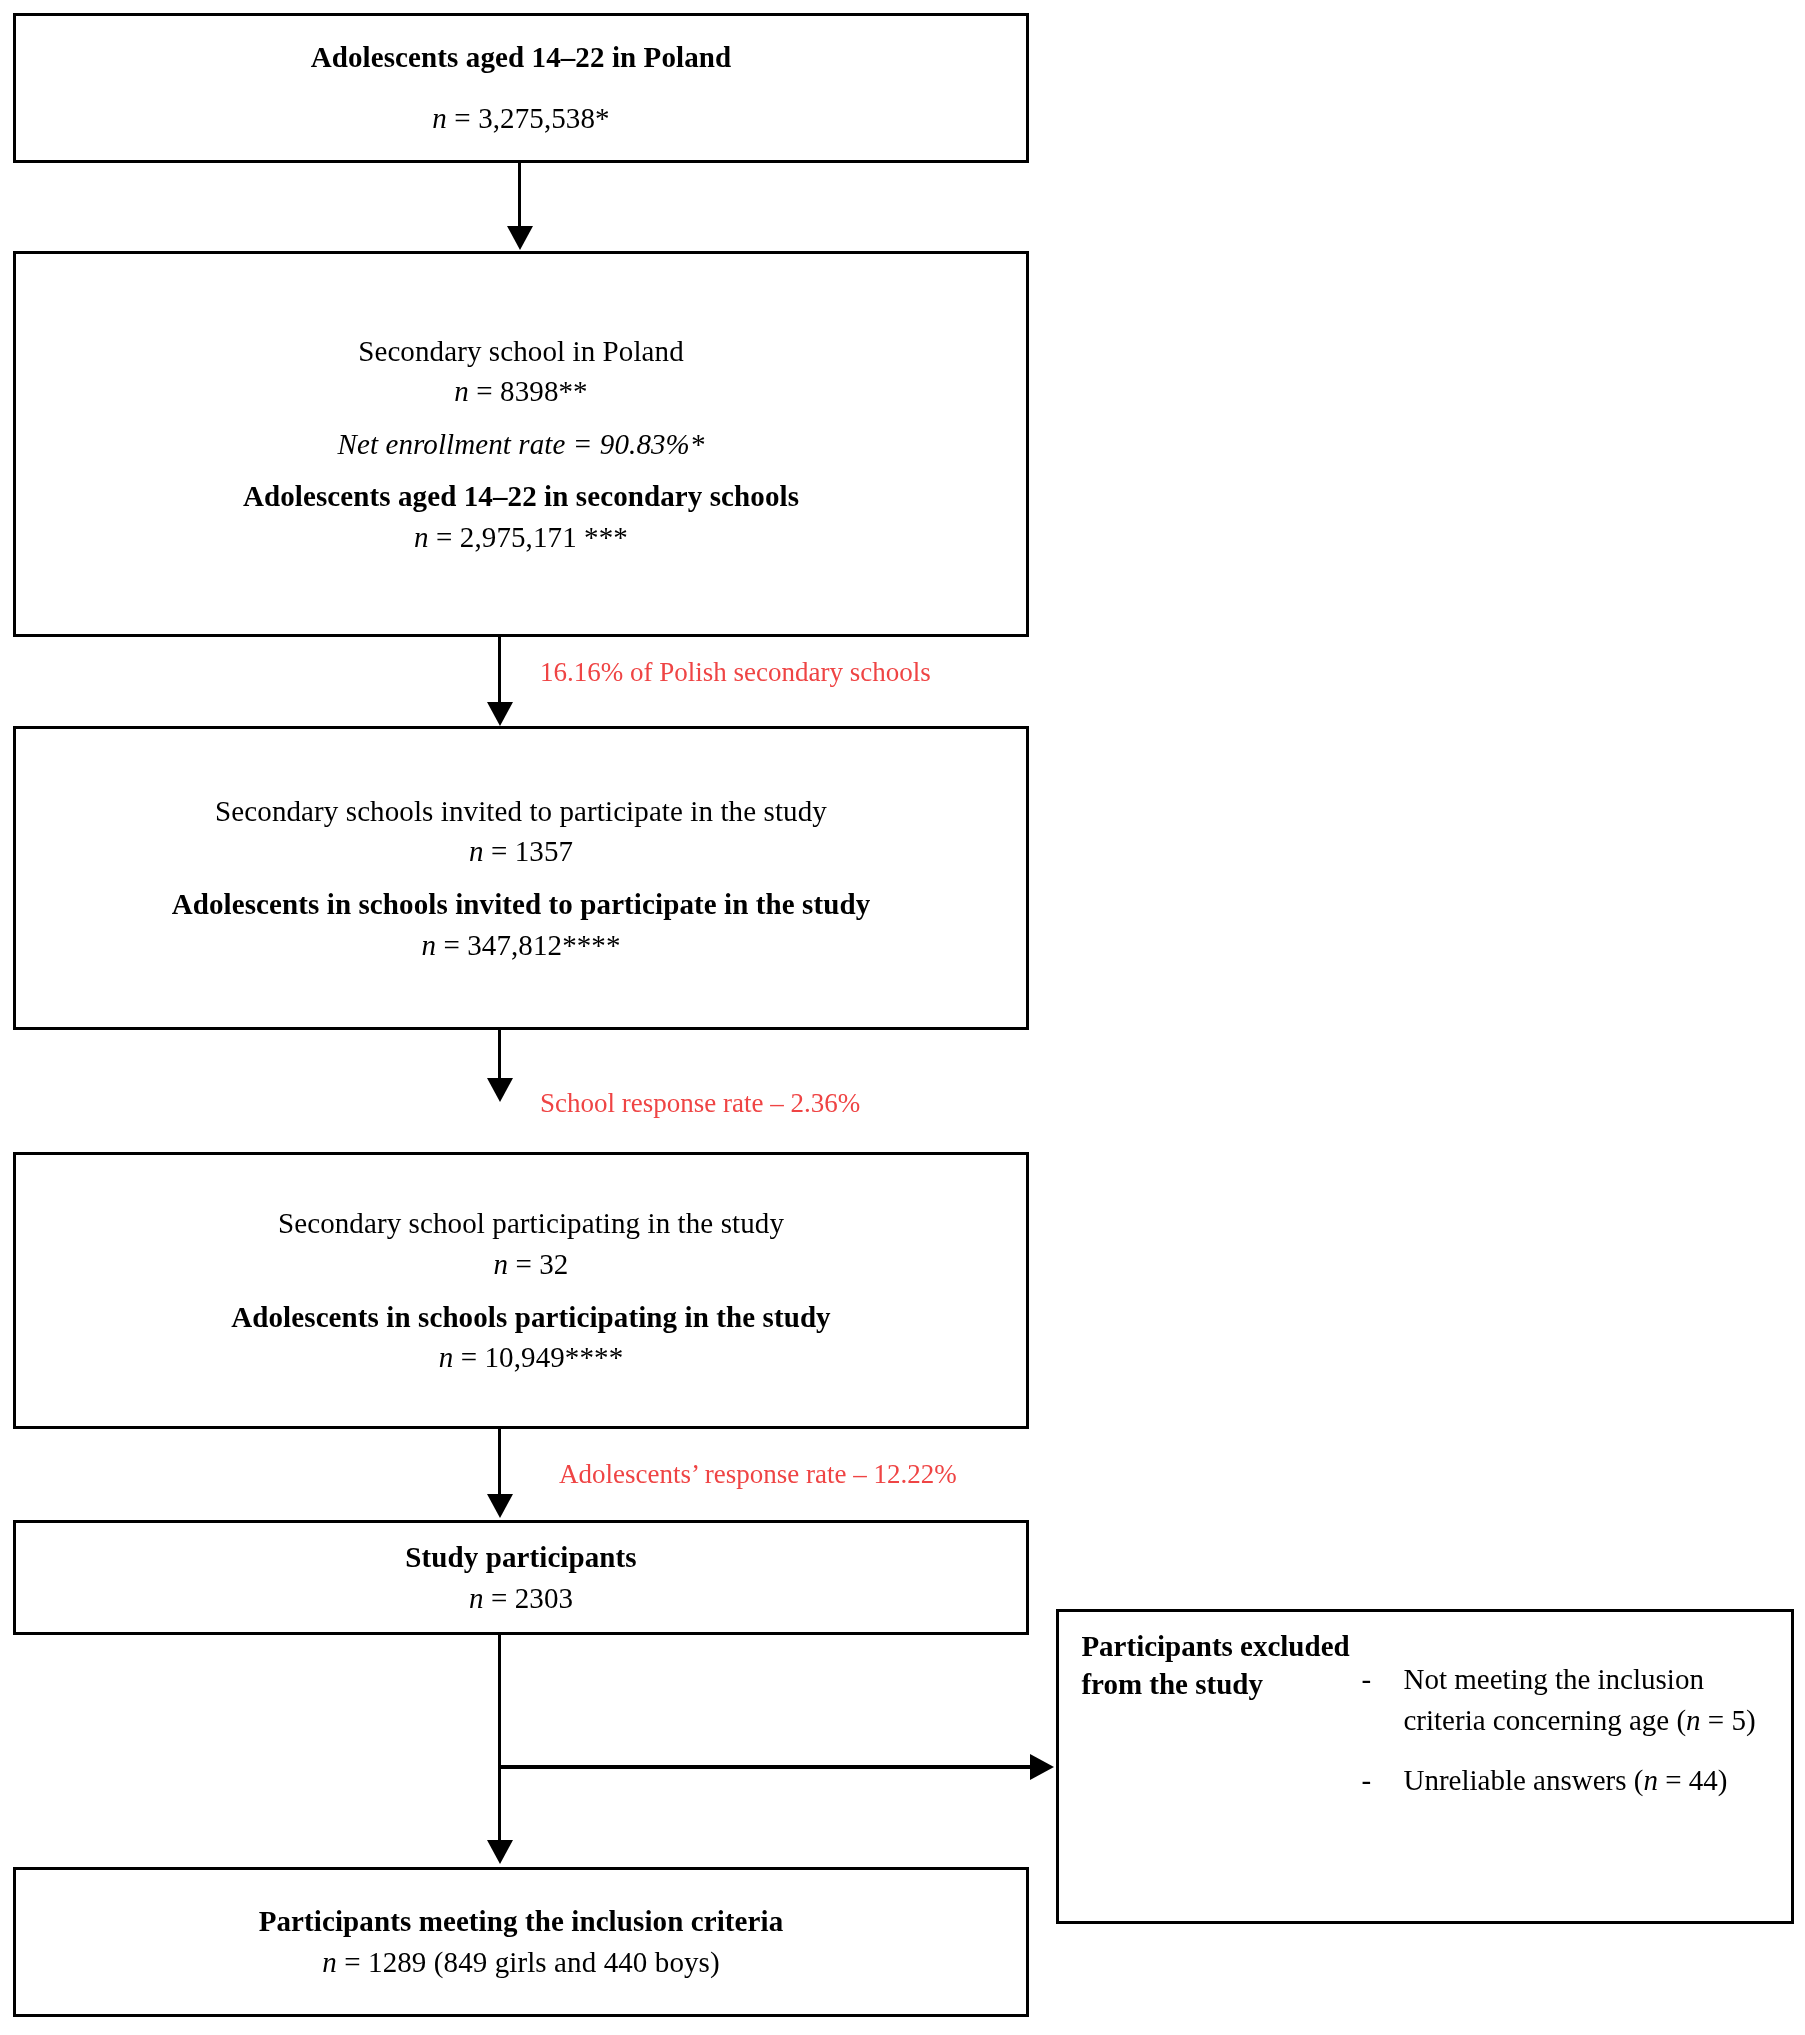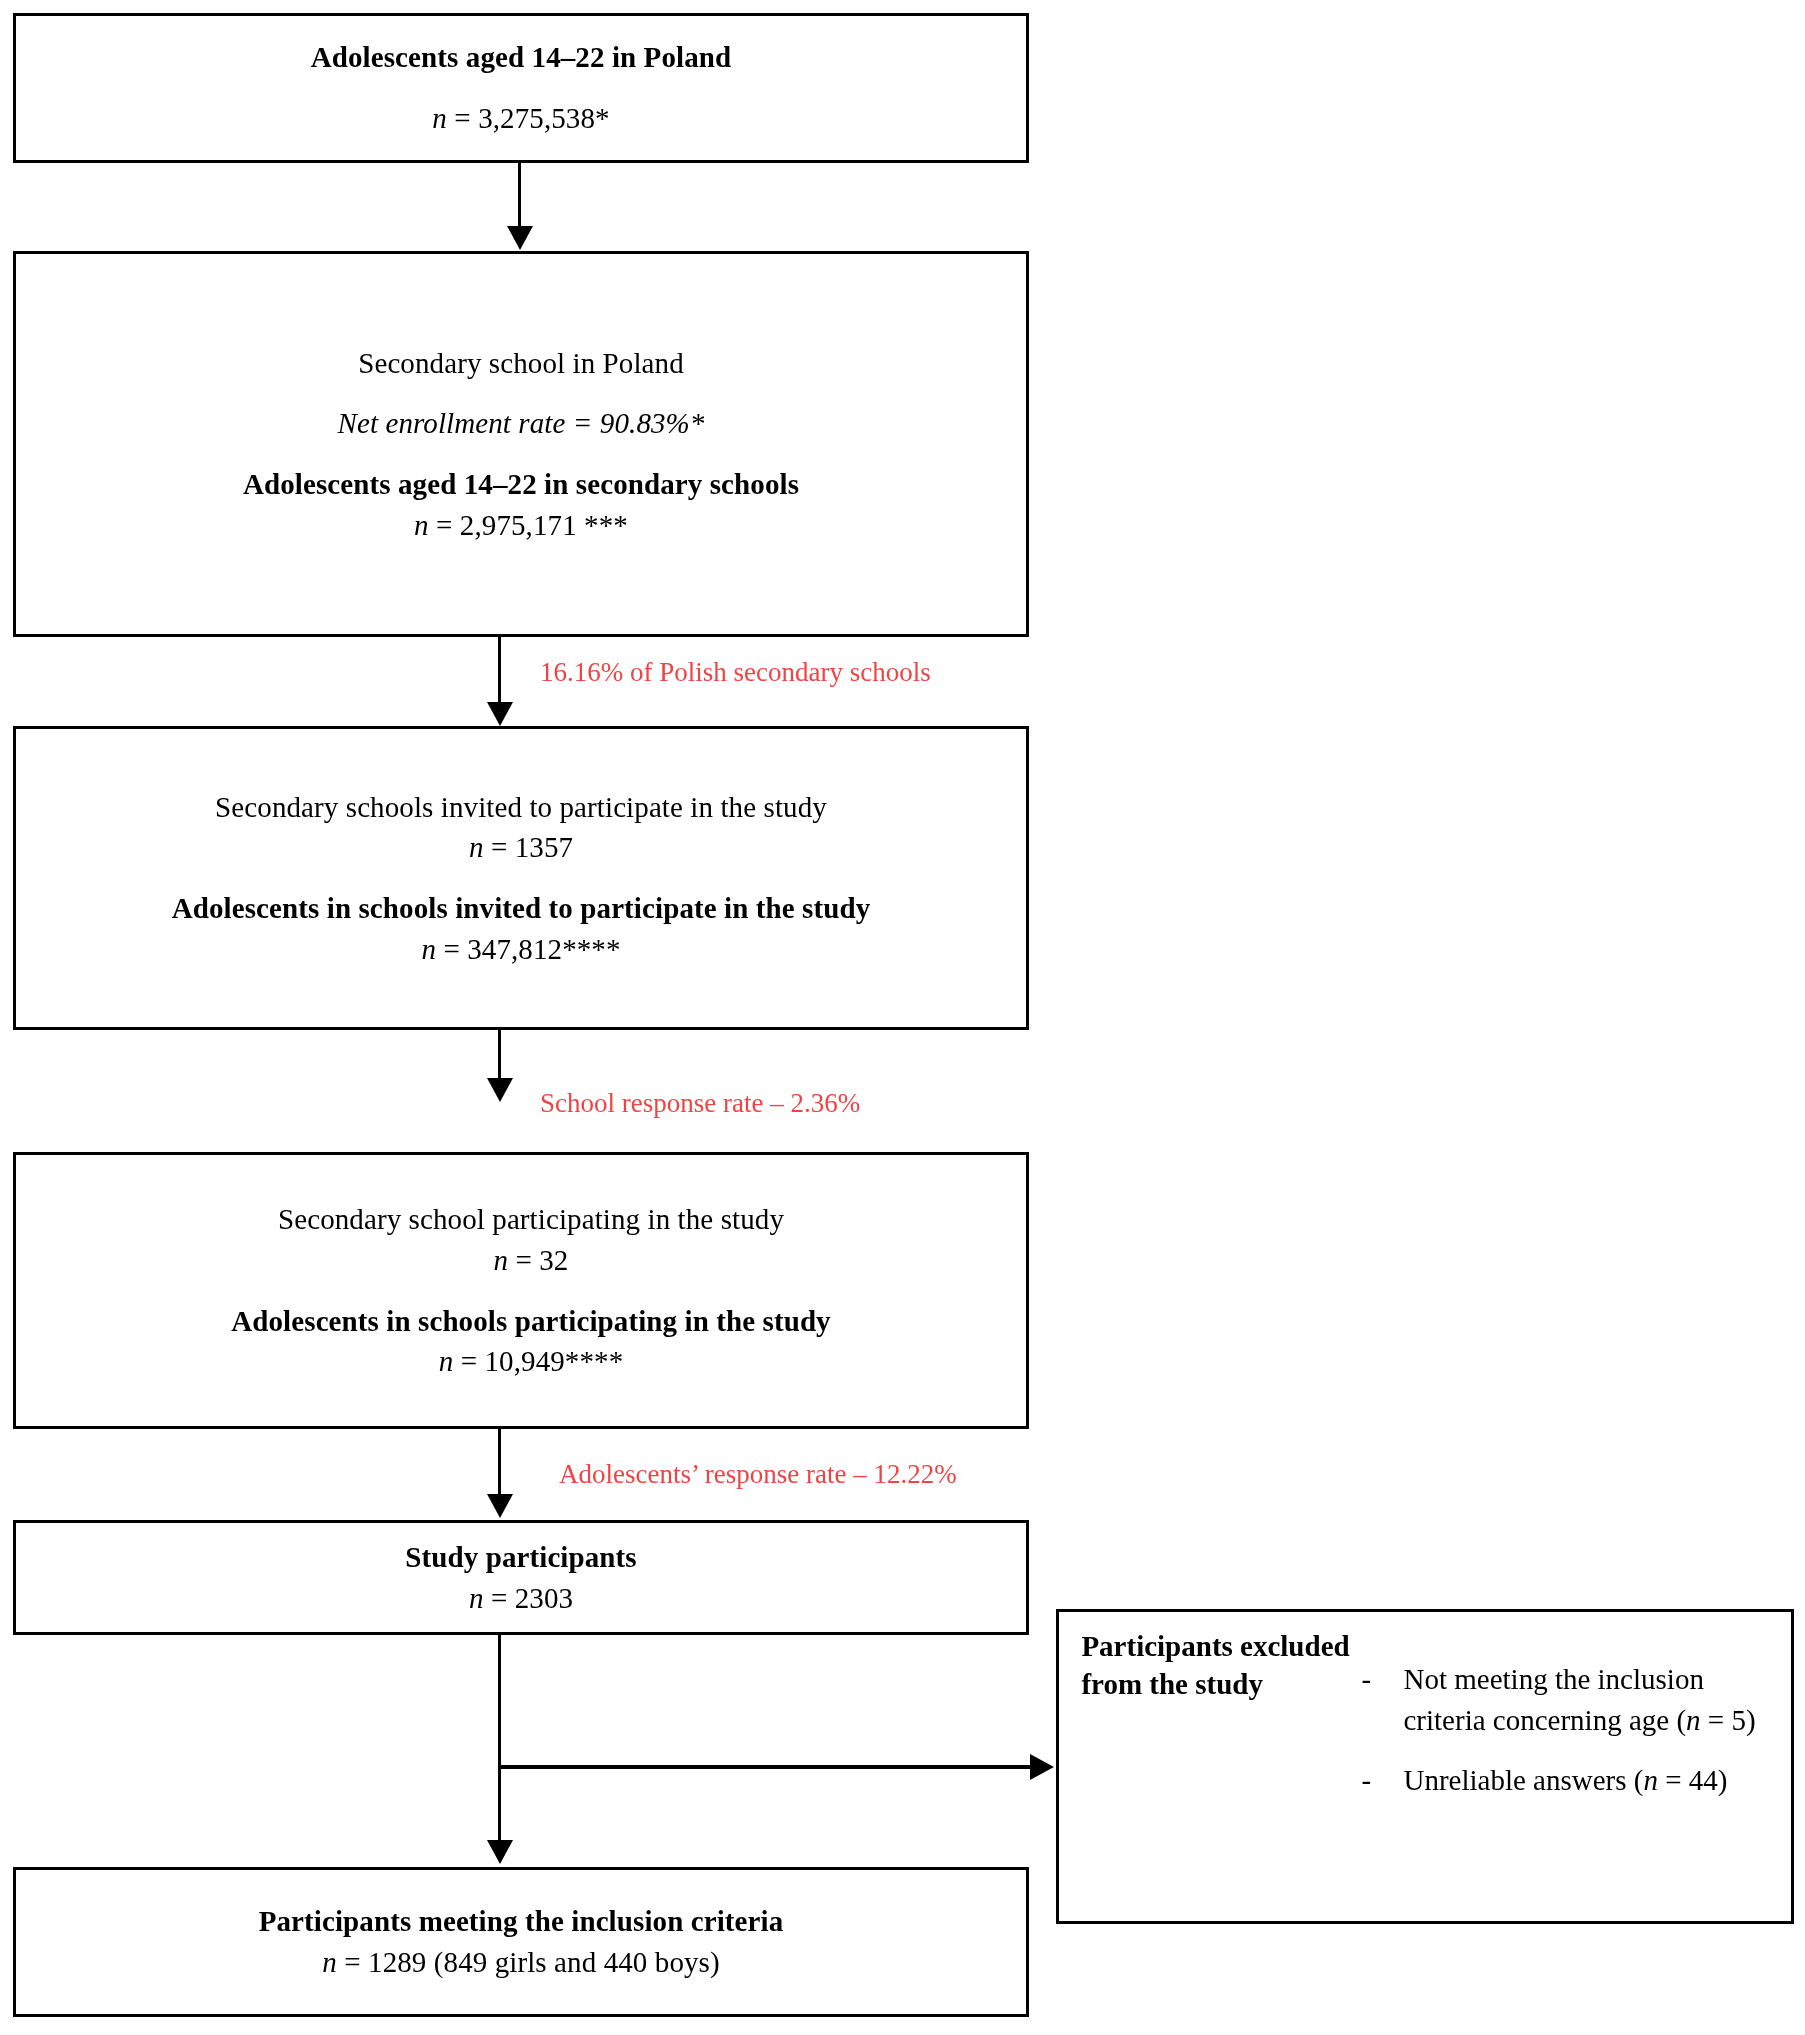--- a/index.html
+++ b/index.html
@@ -35,21 +35,21 @@
 
   .box .line {
     width: 100%;
     text-align: center;
     font-size: 29px;
     line-height: 1.40;
     letter-spacing: 0.1px;
   }
   .box .line.bold   { font-weight: bold; }
   .box .line.italic { font-style: italic; }
-  .box .line.gap    { margin-top: 20px; }
+  .box .line.gap    { margin-top: 12px; }
 
   .ital { font-style: italic; }
 
   
   .exbox {
     position: absolute;
     box-sizing: border-box;
     border: 3.3px solid #000000;
     background: #ffffff;
     padding: 16px 14px 16px 14px;
@@ -132,20 +132,24 @@
       <span class="ital">n</span>
       <span>= 3,275,538*</span>
     </div>
   </div>
 
   <div class="vline" style="left:518px; top:163px; height:66px;"></div>
   <div class="arrow-down" style="left:507px; top:226px;"></div>
 
   <div class="box" style="left:13px; top:251px; width:1016px; height:386px;">
     <div class="line">Secondary school in Poland</div>
+    <div class="line">
+      <span class="ital">n</span>
+      <span>= 8398**</span>
+    </div>
     <div class="line italic gap">Net enrollment rate = 90.83%*</div>
     <div class="line bold gap">Adolescents aged 14–22 in secondary schools</div>
     <div class="line">
       <span class="ital">n</span>
       <span>= 2,975,171 ***</span>
     </div>
   </div>
 
   <div class="vline" style="left:498px; top:637px; height:68px;"></div>
   <div class="arrow-down" style="left:487px; top:702px;"></div>

